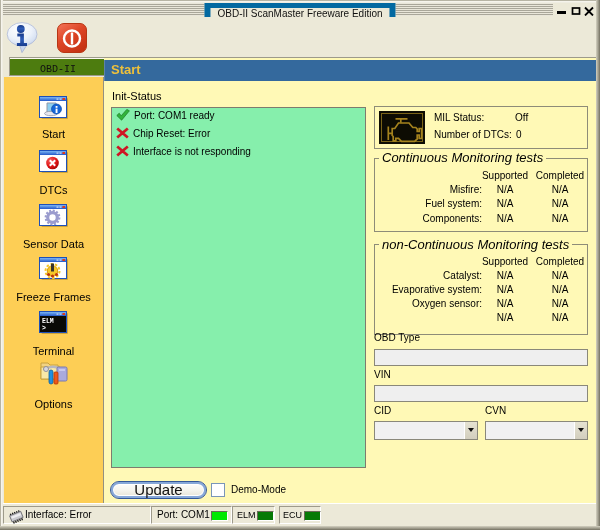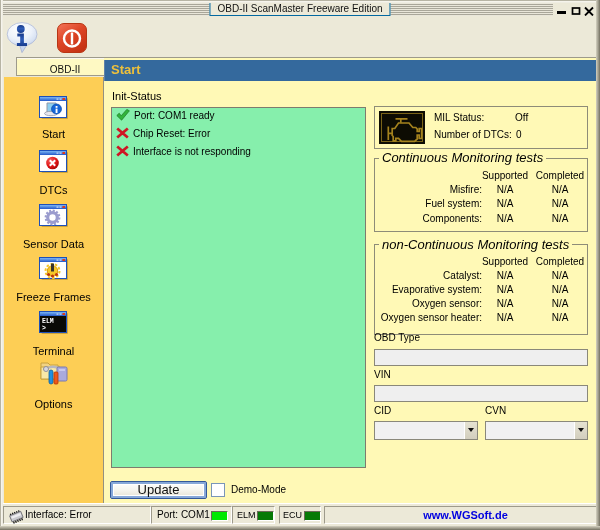--- a/index.html
+++ b/index.html
@@ -13,29 +13,29 @@
   #edgeL{left:0;top:0;width:3px;height:530px;
      background:linear-gradient(90deg,#B7B4A4 0 1px,#F6F4EC 1px 2px,#EFEDE2 2px 3px);}
   #edgeR{right:0;top:0;width:4px;height:530px;
      background:linear-gradient(90deg,#D5D2C2,#AEAB9B 40%,#8F8C7C 75%,#716E5F);}
   #edgeB{left:0;bottom:0;width:600px;height:4px;
      background:linear-gradient(180deg,#D5D2C2,#AEAB9B 40%,#8F8C7C 75%,#716E5F);}
   
   #stripes{left:3px;top:3px;width:552px;height:13px;
     background:repeating-linear-gradient(180deg,#E9E6D9 0px,#E9E6D9 1px,#A9A699 1px,#A9A699 2px);}
   #titlebox{top:2px;left:50%;transform:translateX(-50%);height:12px;line-height:12px;
-    background:#ECE9D8;border:1px solid #0369a1;padding:0 7px;font-size:10px;color:#111;
+    background:#ECE9D8;border:6px solid #0369a1;padding:0 7px;font-size:10px;color:#111;
     white-space:nowrap;}
   
   #winbtns{right:3px;top:2px;width:44px;height:14px;background:#ECE9D8;}
   
   #toolbar{left:3px;top:17px;width:594px;height:39px;background:#ECE9D8;}
   
-  #sideheader{left:16px;top:57px;width:96px;height:17px;background:#fef9c3;
-     border:1px solid #9D9A8B;box-shadow:inset 0 1px 0 #FBF9F1;text-align:center;font-size:10px;line-height:23px;color:#111;}
+  #sideheader{left:9px;top:57px;width:96px;height:17px;background:#4d7c0f;
+     border:1px solid #9D9A8B;box-shadow:inset 0 1px 0 #FBF9F1;text-align:center;font-size:10px;line-height:23px;color:#111;font-family:Liberation Mono, monospace;}
   #sidebar{left:4px;top:77px;width:99px;height:426px;background:#FDCE55;border-right:1px solid #94917F;}
   .sideitem{left:4px;width:99px;text-align:center;}
   .sidelabel{position:absolute;left:0;width:99px;top:34px;font-size:11px;color:#000;text-align:center;}
   
   #main{left:104px;top:57px;width:493px;height:446px;background:#FFF9B6;border-top:1px solid #9D9A8B;}
   #bluebar{left:0px;top:2px;width:493px;height:21px;background:#34699D;border-left:1px solid #5F82A8;}
   #bluebar span{position:absolute;left:6px;top:2px;font-size:13px;font-weight:bold;color:#EDC03C;}
   .lbl{font-size:11px;color:#000;}
   #listbox{left:7px;top:49px;width:253px;height:359px;background:#86efac;
     border:1px solid #7E7C6E;}
@@ -47,24 +47,24 @@
   .rt{position:absolute;font-size:10px;color:#000;white-space:nowrap;}
   .rr{text-align:right;}
   .ct{text-align:center;}
   .combo{position:absolute;background:#F1F1F1;border:1px solid #8A887A;}
   .cbtn{position:absolute;right:0px;top:0px;bottom:0px;width:12px;
       background:linear-gradient(180deg,#E5E2D2,#D2CEBD);
       border-left:1px solid #FFFFFF;}
   .cbtn:after{content:"";position:absolute;left:2.5px;top:6px;border:3.5px solid transparent;
       border-top:4px solid #111;border-bottom:none;}
   
-  #updbtn{left:6px;top:423px;width:95px;height:16px;border:1px solid #33589A;border-radius:2px;
+  #updbtn{left:6px;top:423px;width:95px;height:16px;border:1px solid #33589A;border-radius:9px;
      background:linear-gradient(180deg,#FFFFFF,#F4F3EC 55%,#E3E1D2);
      box-shadow:inset 0 0 0 2px #87A8D8, inset 0 0 0 3px #FFFFFF;
-     text-align:center;font-size:13px;line-height:16px;color:#111;}
+     text-align:center;font-size:15px;line-height:16px;color:#111;}
   #chk{left:107px;top:425px;width:12px;height:12px;background:#fff;border:1px solid #7A96B8;}
   
   #statusbar{left:3px;top:503px;width:594px;height:24px;background:#ECE9D8;border-top:1px solid #FFFFFF;}
   .panel{position:absolute;top:2px;height:16px;border:1px solid;
      border-color:#9D9A8B #FFFFFF #FFFFFF #9D9A8B;font-size:10px;color:#000;}
   .led{position:absolute;top:4px;width:15px;height:8px;border:1px solid;
      border-color:#6B6958 #FFF #FFF #6B6958;}
 </style>
 </head>
 <body>
@@ -302,21 +302,20 @@
   <div class="rt ct" style="left:430px;top:198px;width:52px">Completed</div>
   <div class="rt rr" style="left:250px;top:212px;width:128px">Catalyst:</div>
   <div class="rt ct" style="left:377px;top:212px;width:48px">N/A</div>
   <div class="rt ct" style="left:430px;top:212px;width:52px">N/A</div>
   <div class="rt rr" style="left:250px;top:226px;width:128px">Evaporative system:</div>
   <div class="rt ct" style="left:377px;top:226px;width:48px">N/A</div>
   <div class="rt ct" style="left:430px;top:226px;width:52px">N/A</div>
   <div class="rt rr" style="left:250px;top:240px;width:128px">Oxygen sensor:</div>
   <div class="rt ct" style="left:377px;top:240px;width:48px">N/A</div>
   <div class="rt ct" style="left:430px;top:240px;width:52px">N/A</div>
-  <div class="rt rr" style="left:250px;top:254px;width:128px">Oxygen sensor heater:</div>
   <div class="rt ct" style="left:377px;top:254px;width:48px">N/A</div>
   <div class="rt ct" style="left:430px;top:254px;width:52px">N/A</div>
 
   <div class="rt" style="left:270px;top:274px">OBD Type</div>
   <div class="abs" style="left:270px;top:291px;width:212px;height:15px;background:#EFEFEF;border:1px solid #8A887A"></div>
   <div class="rt" style="left:270px;top:311px">VIN</div>
   <div class="abs" style="left:270px;top:327px;width:212px;height:15px;background:#EFEFEF;border:1px solid #8A887A"></div>
   <div class="rt" style="left:270px;top:347px">CID</div>
   <div class="rt" style="left:381px;top:347px">CVN</div>
   <div class="combo" style="left:270px;top:363px;width:102px;height:17px">
@@ -350,16 +349,13 @@
     <div class="led" style="left:59px;background:#00E800"></div>
   </div>
   <div class="panel" style="left:229px;width:41px">
     <span style="position:absolute;left:4px;top:3px;font-size:9px">ELM</span>
     <div class="led" style="left:24px;background:#067A06"></div>
   </div>
   <div class="panel" style="left:276px;width:40px">
     <span style="position:absolute;left:3px;top:3px;font-size:9px">ECU</span>
     <div class="led" style="left:24px;background:#067A06"></div>
   </div>
-  <div class="panel" style="left:321px;width:271px">
-    <span style="position:absolute;left:10px;right:0;top:2px;text-align:center;font-weight:bold;font-size:11px;color:#0000E0">www.WGSoft.de</span>
-  </div>
 </div>
 
 </body></html>

